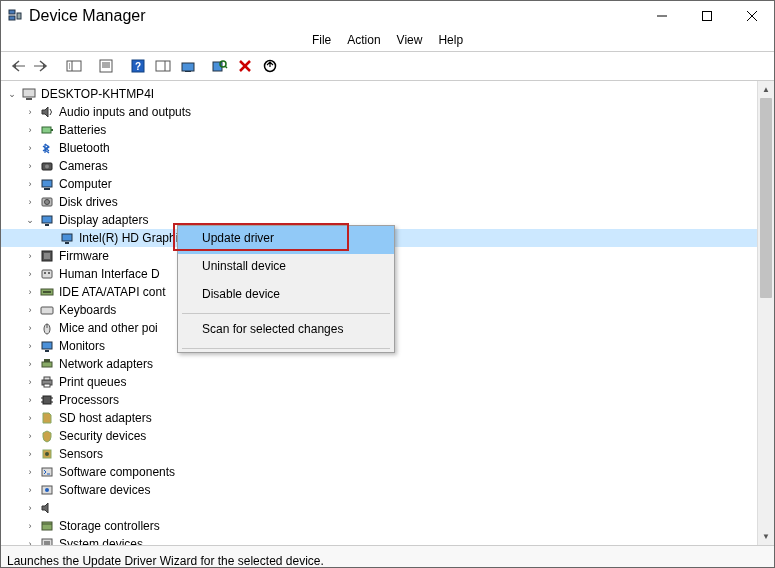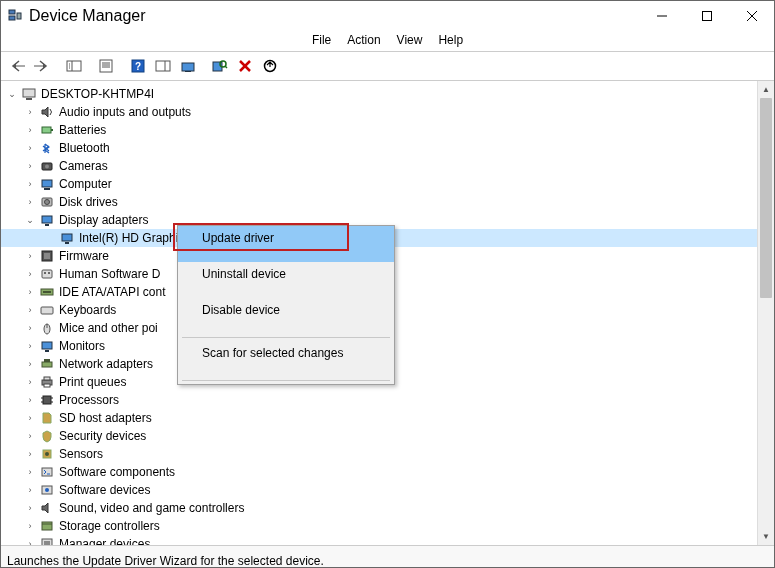--- a/index.html
+++ b/index.html
@@ -31,21 +31,21 @@
     .node { display: flex; align-items: center; height: 18px; line-height: 18px; white-space: nowrap; }
     .indent0 { padding-left: 4px; }
     .indent1 { padding-left: 22px; }
     .indent2 { padding-left: 42px; }
     .chev { width: 14px; height: 14px; display: inline-flex; align-items: center; justify-content: center; font-size: 9px; color: #555; }
     .node-icon { width: 16px; height: 16px; margin: 0 4px 0 2px; display: inline-flex; align-items: center; justify-content: center; }
     .selected { background: #cce8ff; }
 
     
     .ctx { position: absolute; left: 176px; top: 144px; width: 218px; background: #f0f0f0; border: 1px solid #a0a0a0; box-shadow: 2px 2px 4px rgba(0,0,0,0.25); }
-    .ctx-item { height: 36px; line-height: 24px; padding: 0 12px 0 24px; cursor: default; font-size: 12px; }
+    .ctx-item { height: 28px; line-height: 24px; padding: 0 12px 0 24px; cursor: default; font-size: 12px; }
     .ctx-item.highlight { background: #91c9f7; }
     .ctx-item-outline { position: absolute; border: 2px solid #c02020; pointer-events: none; }
     .ctx-sep { height: 1px; margin: 3px 4px; background: #c8c8c8; }
     .ctx-item.bold { font-weight: bold; }
 
     
     .statusbar { height: 32px; line-height: 22px; padding: 4px 6px; border-top: 1px solid #ccc; font-size: 12px; background: #f8f8f8; }
 
     svg { display: block; }
   </style>
@@ -266,21 +266,21 @@
       </div>
       <div class="node indent1">
         <span class="chev">›</span>
         <span class="node-icon">
           <svg width="14" height="14">
             <rect x="2" y="3" width="10" height="8" rx="1" fill="#ddd" stroke="#555"></rect>
             <rect x="4" y="5" width="2" height="2" fill="#666"></rect>
             <rect x="8" y="5" width="2" height="2" fill="#666"></rect>
           </svg>
         </span>
-        <span>Human Software D</span>
+        <span>Human Interface D</span>
       </div>
       <div class="node indent1">
         <span class="chev">›</span>
         <span class="node-icon">
           <svg width="14" height="14">
             <rect x="1" y="4" width="12" height="6" fill="#8a6" stroke="#453"></rect>
             <rect x="3" y="6" width="8" height="2" fill="#453"></rect>
           </svg>
         </span>
         <span>IDE ATA/ATAPI cont</span>
@@ -398,41 +398,40 @@
         </span>
         <span>Software devices</span>
       </div>
       <div class="node indent1">
         <span class="chev">›</span>
         <span class="node-icon">
           <svg width="14" height="14">
             <path d="M2 5 L5 5 L8 2 L8 12 L5 9 L2 9 Z" fill="#666" stroke="#333"></path>
           </svg>
         </span>
-        <span>Sound, video and game controllers</span>
       </div>
       <div class="node indent1">
         <span class="chev">›</span>
         <span class="node-icon">
           <svg width="14" height="14">
             <rect x="2" y="3" width="10" height="8" fill="#8a6" stroke="#453"></rect>
             <line x1="2" y1="5" x2="12" y2="5" stroke="#453"></line>
           </svg>
         </span>
         <span>Storage controllers</span>
       </div>
       <div class="node indent1">
         <span class="chev">›</span>
         <span class="node-icon">
           <svg width="14" height="14">
             <rect x="2" y="2" width="10" height="10" fill="#ddd" stroke="#555"></rect>
             <rect x="4" y="4" width="6" height="6" fill="#888"></rect>
           </svg>
         </span>
-        <span>Manager devices</span>
+        <span>System devices</span>
       </div>
     </div>
 
   <div class="ctx">
     <div class="ctx-item highlight">Update driver</div>
     <div class="ctx-item-outline" style="left:-5px; top:-3px; width:176px; height:28px;"></div>
     <div class="ctx-item">Uninstall device</div>
     <div class="ctx-item">Disable device</div>
     <div class="ctx-sep"></div>
     <div class="ctx-item">Scan for selected changes</div>

